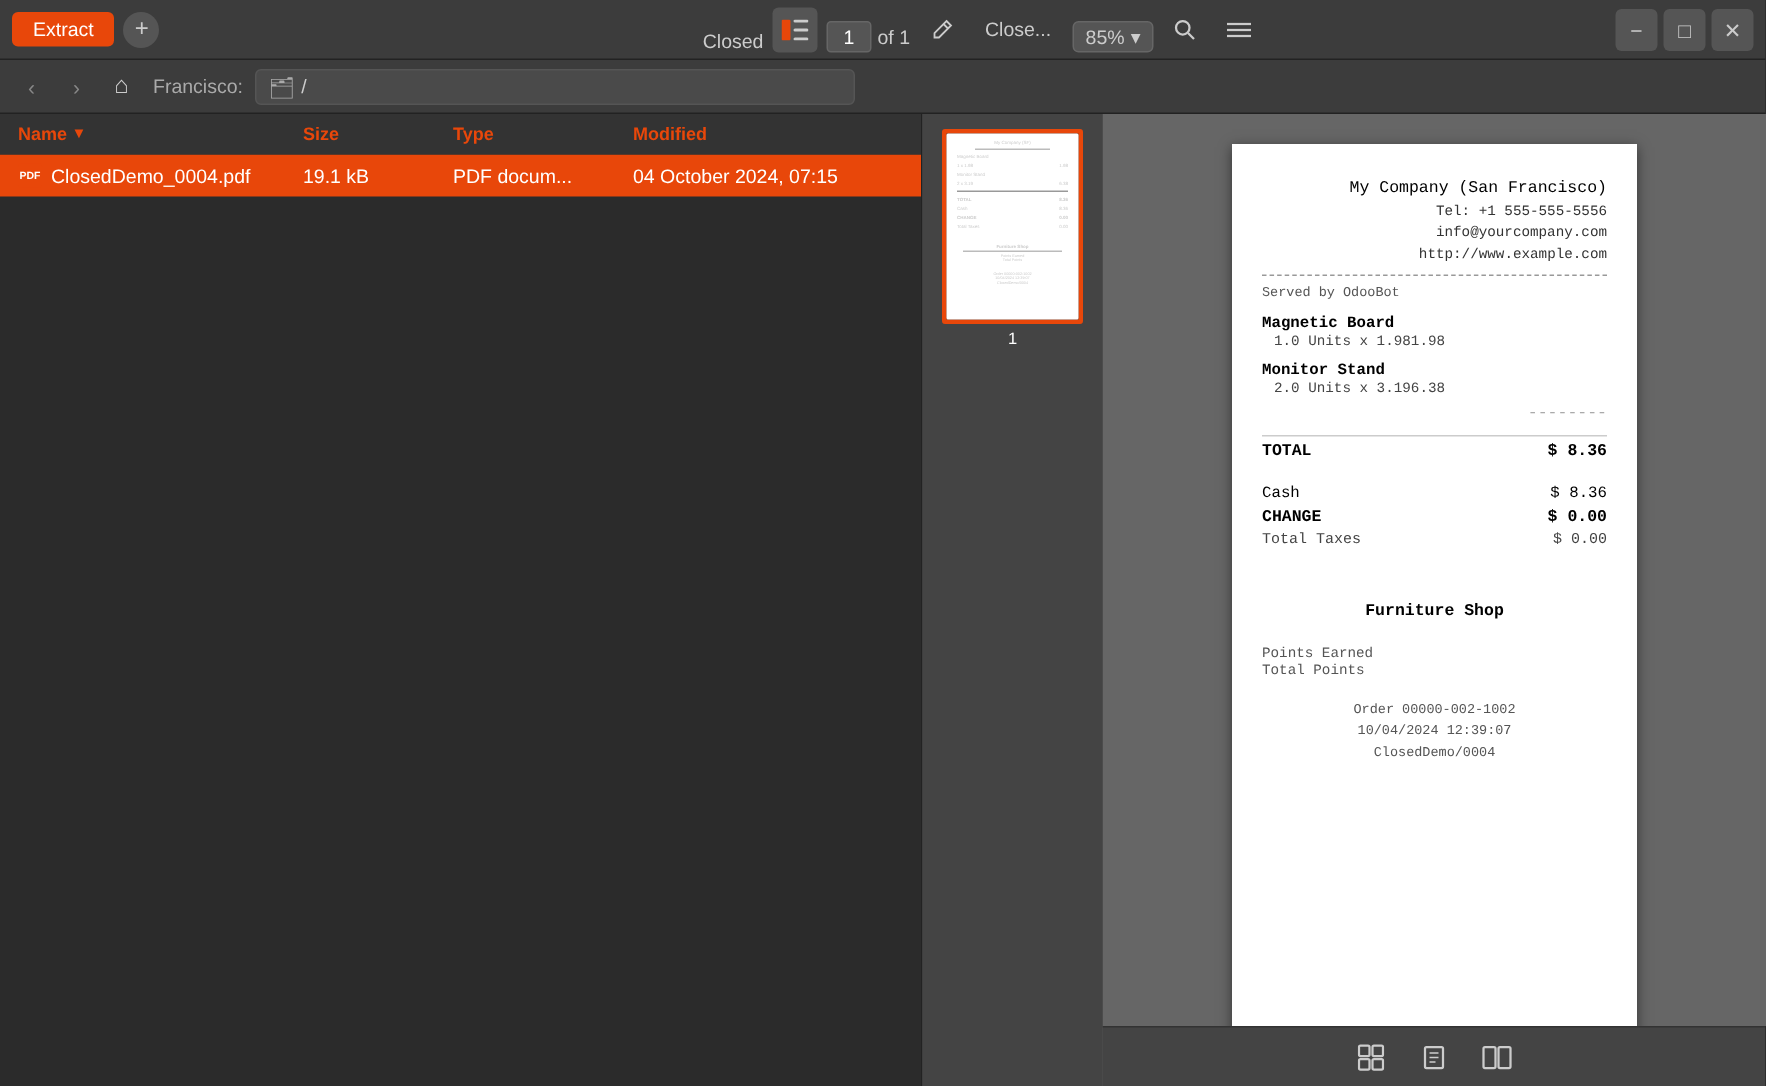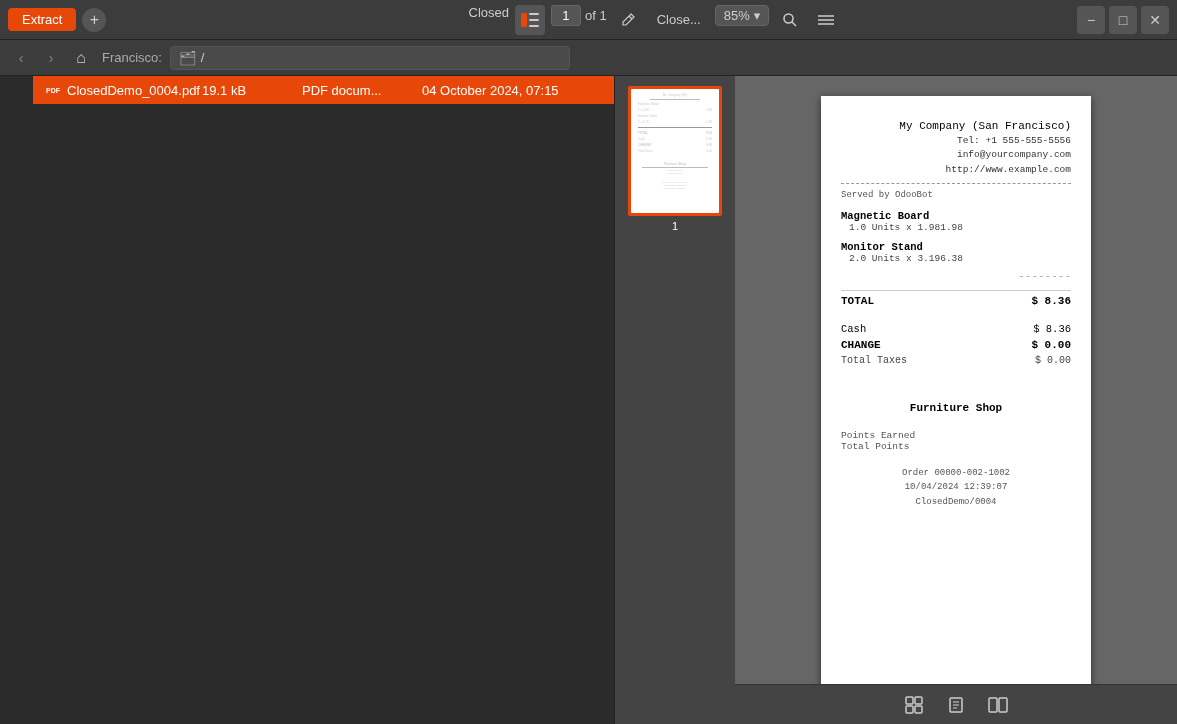--- a/index.html
+++ b/index.html
@@ -192,21 +192,21 @@
     .col-header {
       color: #e8470a;
       font-size: 12px;
       font-weight: 600;
       cursor: pointer;
       display: flex;
       align-items: center;
       gap: 3px;
     }
     .col-header .sort-arrow { color: #e8470a; font-size: 10px; }
-    .file-list { flex: 1; overflow-y: auto; padding-left: 33px; }
+    .file-list { flex: 1; overflow-y: auto; }
     .file-row {
       display: grid;
       grid-template-columns: 1fr 100px 120px 180px;
       padding: 6px 12px;
       cursor: pointer;
       align-items: center;
     }
     .file-row.selected { background: #e8470a; }
     .file-row.selected .file-name,
     .file-row.selected .file-size,
@@ -435,21 +435,21 @@
     }
   </style>
 </head>
 <body>
 
 <div class="top-toolbar">
   <button class="btn-extract">Extract</button>
   <button class="btn-add">+</button>
   <div class="toolbar-spacer"></div>
 
-  <div style="display:flex;align-items:flex-start;gap:6px;position:absolute;left:50%;transform:translateX(-120px);">
+  <div style="display:flex;align-items:flex-end;gap:6px;position:absolute;left:50%;transform:translateX(-120px);">
     <span class="closed-label">Closed</span>
     <button class="toolbar-icon-btn active" title="sidebar">
       <svg width="18" height="14" viewBox="0 0 18 14">
         <rect x="0" y="0" width="6" height="14" rx="1" fill="#e8470a"></rect>
         <rect x="8" y="0" width="10" height="2" rx="1" fill="#ccc"></rect>
         <rect x="8" y="6" width="10" height="2" rx="1" fill="#ccc"></rect>
         <rect x="8" y="12" width="10" height="2" rx="1" fill="#ccc"></rect>
       </svg>
     </button>
     <div class="page-nav">
@@ -497,20 +497,35 @@
   <span class="location-label">Francisco:</span>
   <div class="location-box">
     <span class="location-icon">🗂</span>
     <span class="location-text">/</span>
   </div>
 </div>
 
 <div class="main-area">
 
   <div class="file-panel">
+    <div class="file-table-header">
+      <div class="col-header">
+        <span>Name</span>
+        <span class="sort-arrow">▼</span>
+      </div>
+      <div class="col-header">
+        <span>Size</span>
+      </div>
+      <div class="col-header">
+        <span>Type</span>
+      </div>
+      <div class="col-header">
+        <span>Modified</span>
+      </div>
+    </div>
     <div class="file-list">
       <div class="file-row selected">
         <div class="file-name-cell">
           <div class="pdf-icon">PDF</div>
           <span class="file-name">ClosedDemo_0004.pdf</span>
         </div>
         <span class="file-size">19.1 kB</span>
         <span class="file-type">PDF docum...</span>
         <span class="file-modified">04 October 2024, 07:15</span>
       </div>

